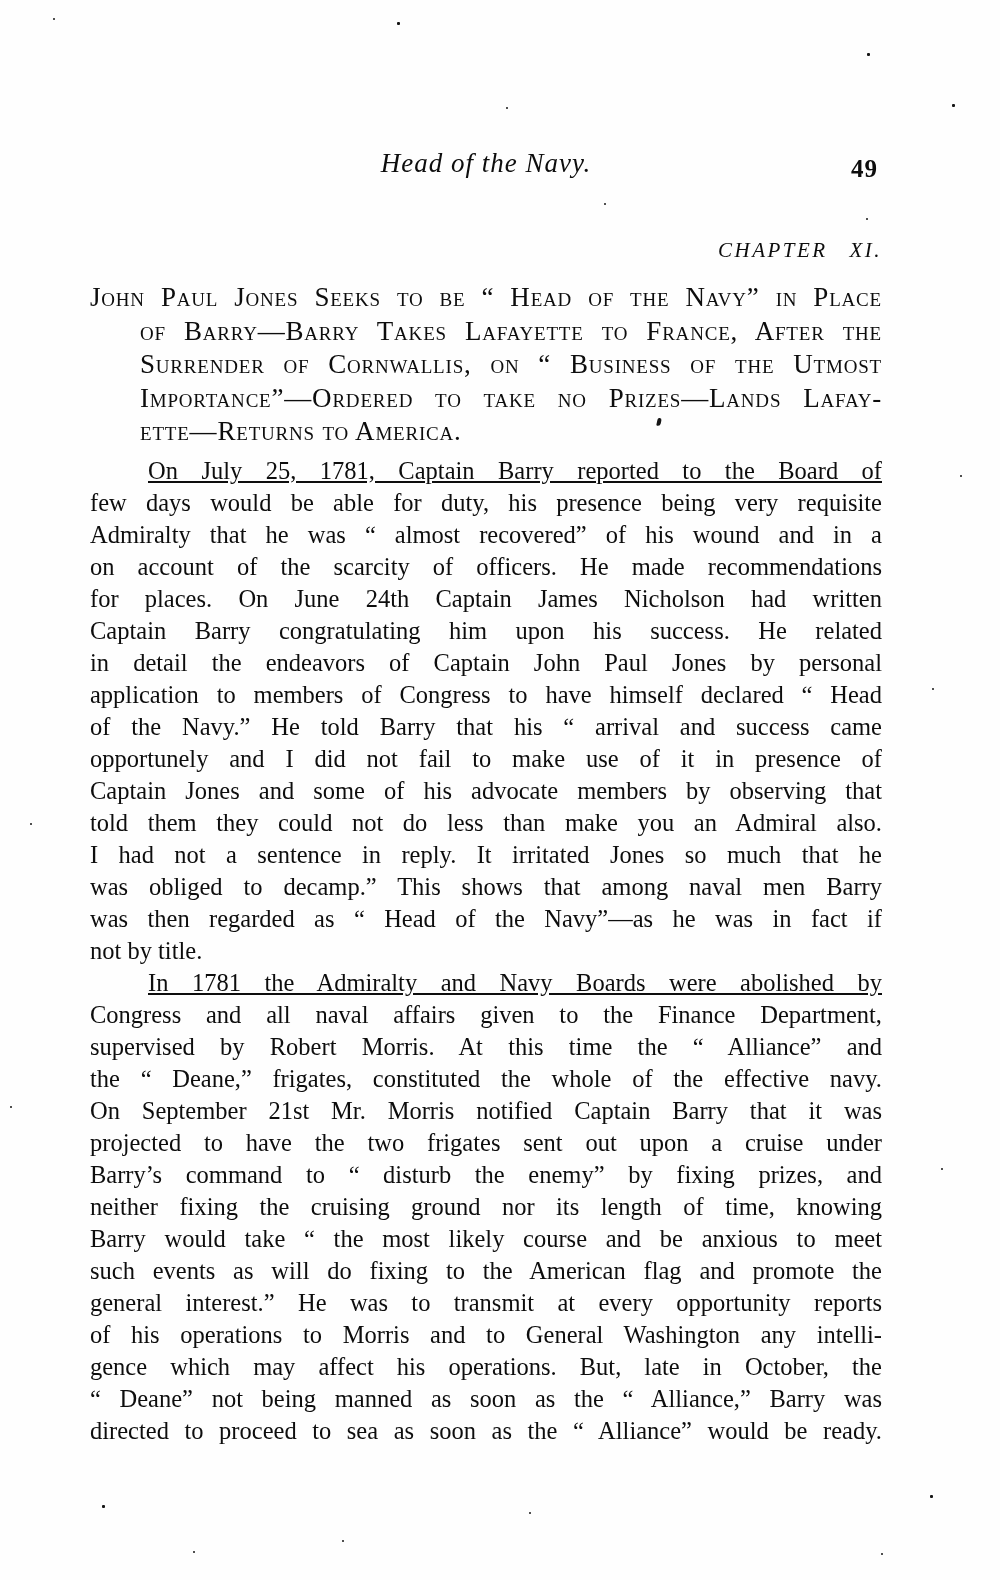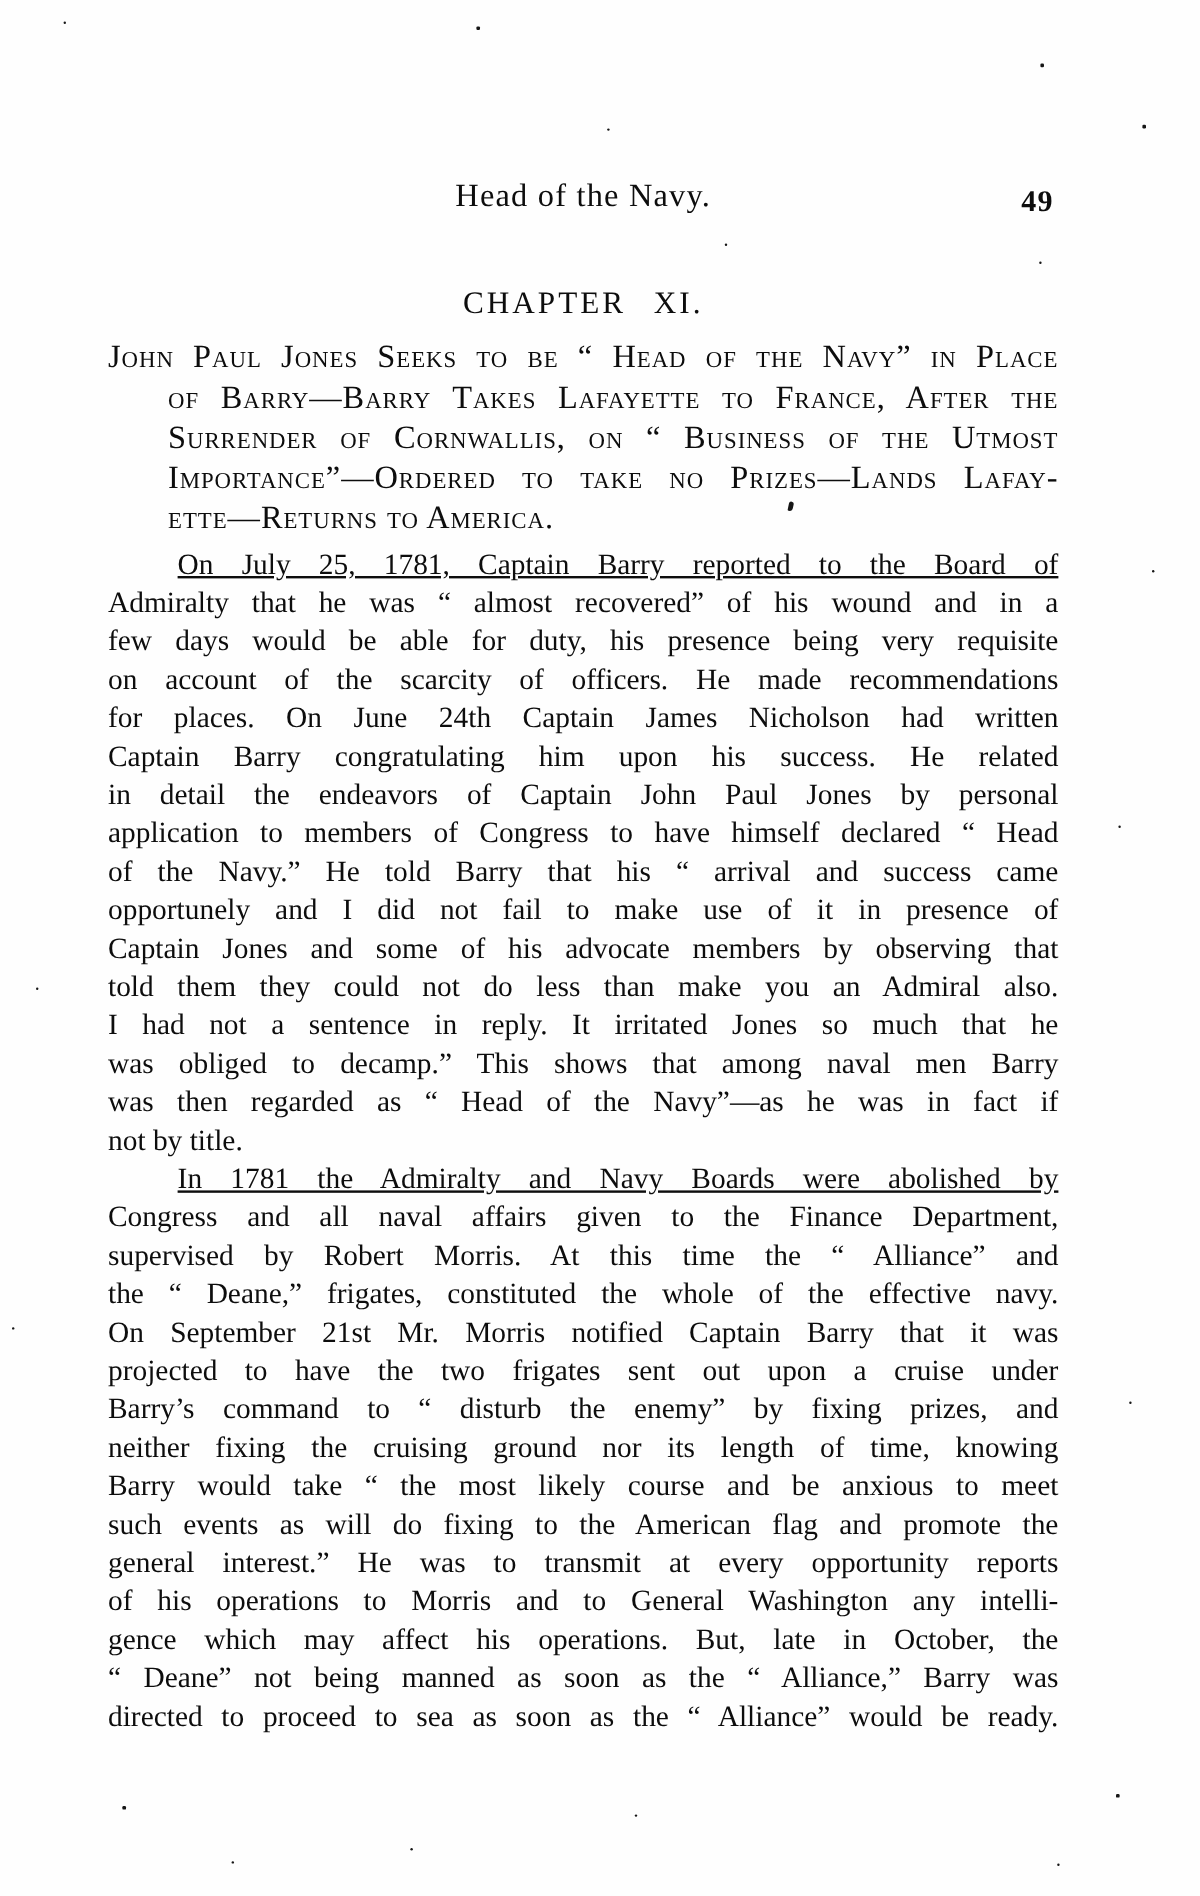--- a/index.html
+++ b/index.html
@@ -9,39 +9,41 @@
     height: 1580px;
     background: #fefefe;
     font-family: "Liberation Serif", "DejaVu Serif", serif;
     color: #0d0d0d;
     overflow: hidden;
   }
   .running-title {
     position: absolute;
     top: 146px; left: 90px; width: 792px;
     text-align: center;
+    font-style: italic;
     font-size: 27px;
     letter-spacing: 1px;
     line-height: 34px;
   }
   .page-number {
     position: absolute;
     top: 155px; left: 851px;
     font-size: 25px;
     font-weight: bold;
     letter-spacing: 1px;
     font-family: Liberation Serif, serif;
   }
   .chapter-heading {
     position: absolute;
     top: 238px; left: 90px; width: 792px;
-    text-align: center;
-    font-size: 26px;
+    text-align: right;
+    font-size: 21px;
     letter-spacing: 2.5px;
     word-spacing: 14px;
+    font-style: italic;
   }
   .summary {
     position: absolute;
     top: 281px; left: 90px; width: 792px;
     font-variant: small-caps;
     font-size: 27px;
     line-height: 33.5px;
     letter-spacing: 0.8px;
   }
   .summary .line {
@@ -87,22 +89,22 @@
       <div class="line">John Paul Jones Seeks to be “ Head of the Navy” in Place</div>
       <div class="line">of Barry—Barry Takes Lafayette to France, After the</div>
       <div class="line">Surrender of Cornwallis, on “ Business of the Utmost</div>
       <div class="line">Importance”—Ordered to take no Prizes—Lands Lafay-</div>
       <div class="line">ette—Returns to America.</div>
     </div>
 
   <div class="body-text">
     <div class="para short-last">
         <div class="line">On July 25, 1781, Captain Barry reported to the Board of</div>
+        <div class="line">few days would be able for duty, his presence being very requisite</div>
         <div class="line">Admiralty that he was “ almost recovered” of his wound and in a</div>
-        <div class="line">few days would be able for duty, his presence being very requisite</div>
         <div class="line">on account of the scarcity of officers.  He made recommendations</div>
         <div class="line">for places.  On June 24th Captain James Nicholson had written</div>
         <div class="line">Captain Barry congratulating him upon his success.  He related</div>
         <div class="line">in detail the endeavors of Captain John Paul Jones by personal</div>
         <div class="line">application to members of Congress to have himself declared “ Head</div>
         <div class="line">of the Navy.”  He told Barry that his “ arrival and success came</div>
         <div class="line">opportunely and I did not fail to make use of it in presence of</div>
         <div class="line">Captain Jones and some of his advocate members by observing that</div>
         <div class="line">told them they could not do less than make you an Admiral also.</div>
         <div class="line">I had not a sentence in reply.  It irritated Jones so much that he</div>

